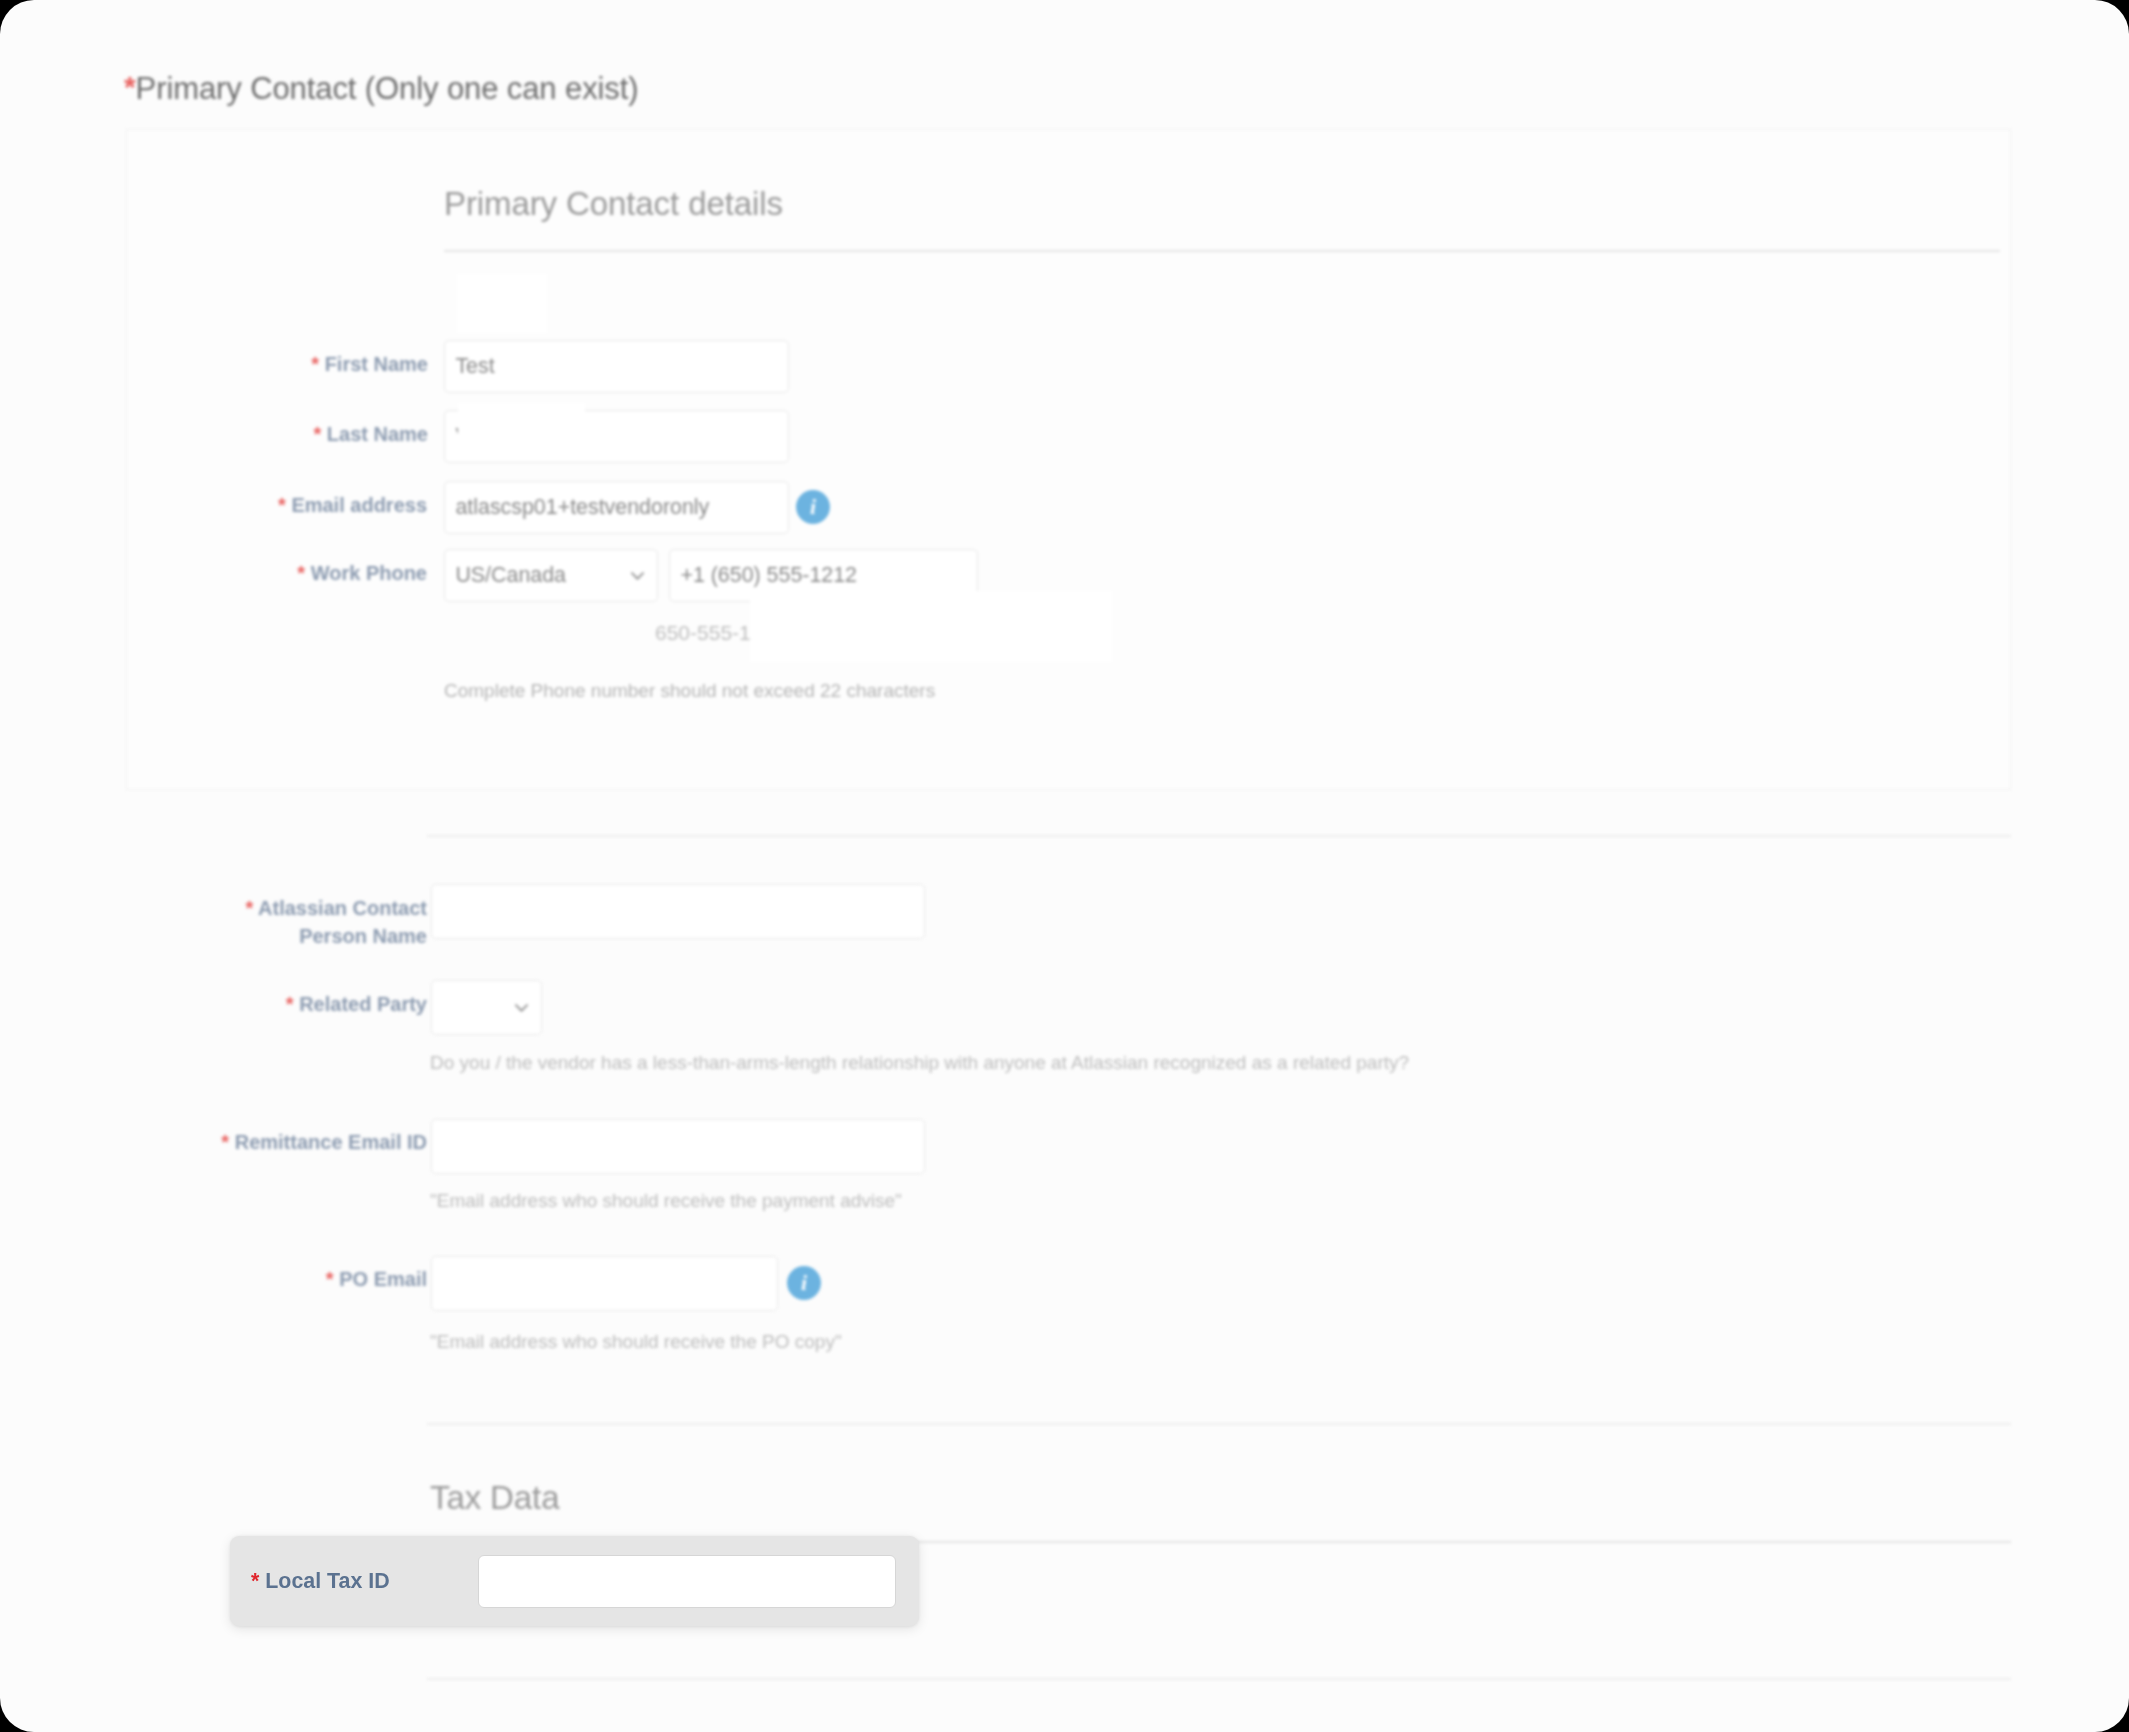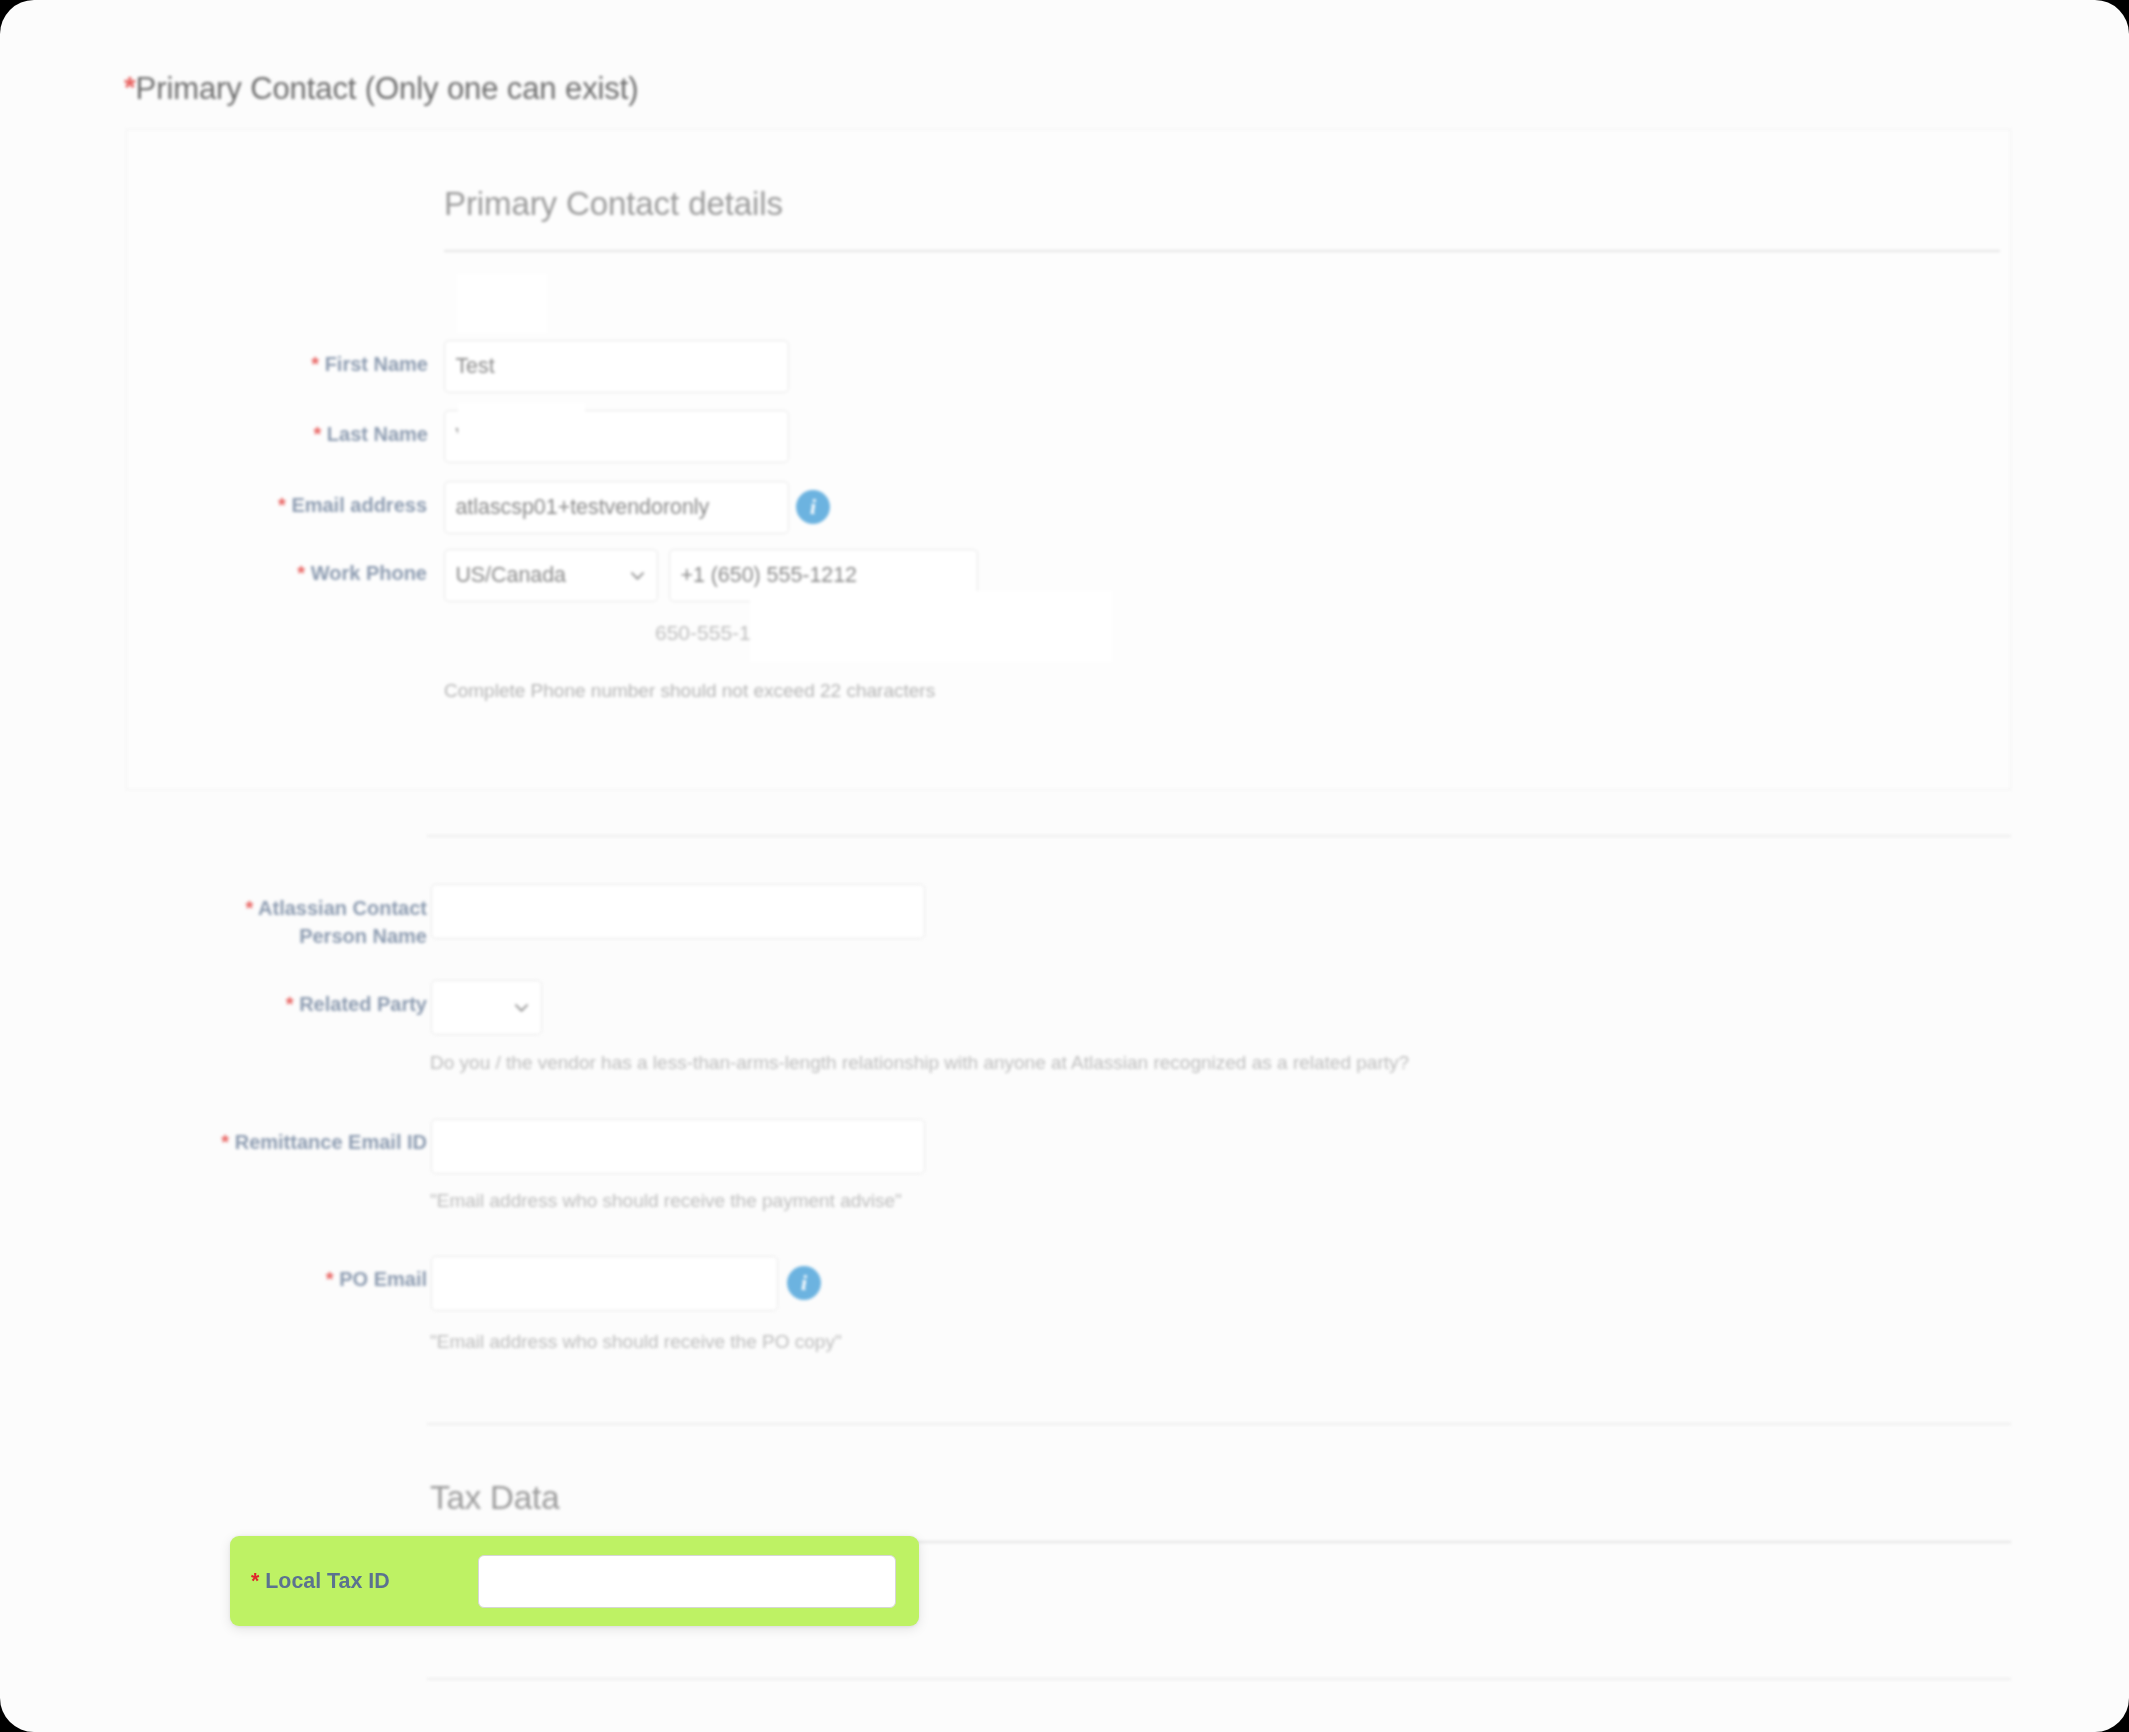--- a/index.html
+++ b/index.html
@@ -172,21 +172,21 @@
     background: #ffffff;
   }
 
   
   #spotlight {
     position: absolute;
     left: 230px;
     top: 1536px;
     width: 689px;
     height: 90px;
-    background: #bef264;
+    background: #e5e5e5;
     border-radius: 9px;
     box-shadow: 0 3px 12px rgba(0,0,0,0.10), 0 0.7px 3px rgba(0,0,0,0.06);
   }
   #spotlight .sp-label {
     position: absolute;
     left: 21px;
     top: 33px;
     font-size: 21.4px;
     font-weight: bold;
     color: #5b7290;

